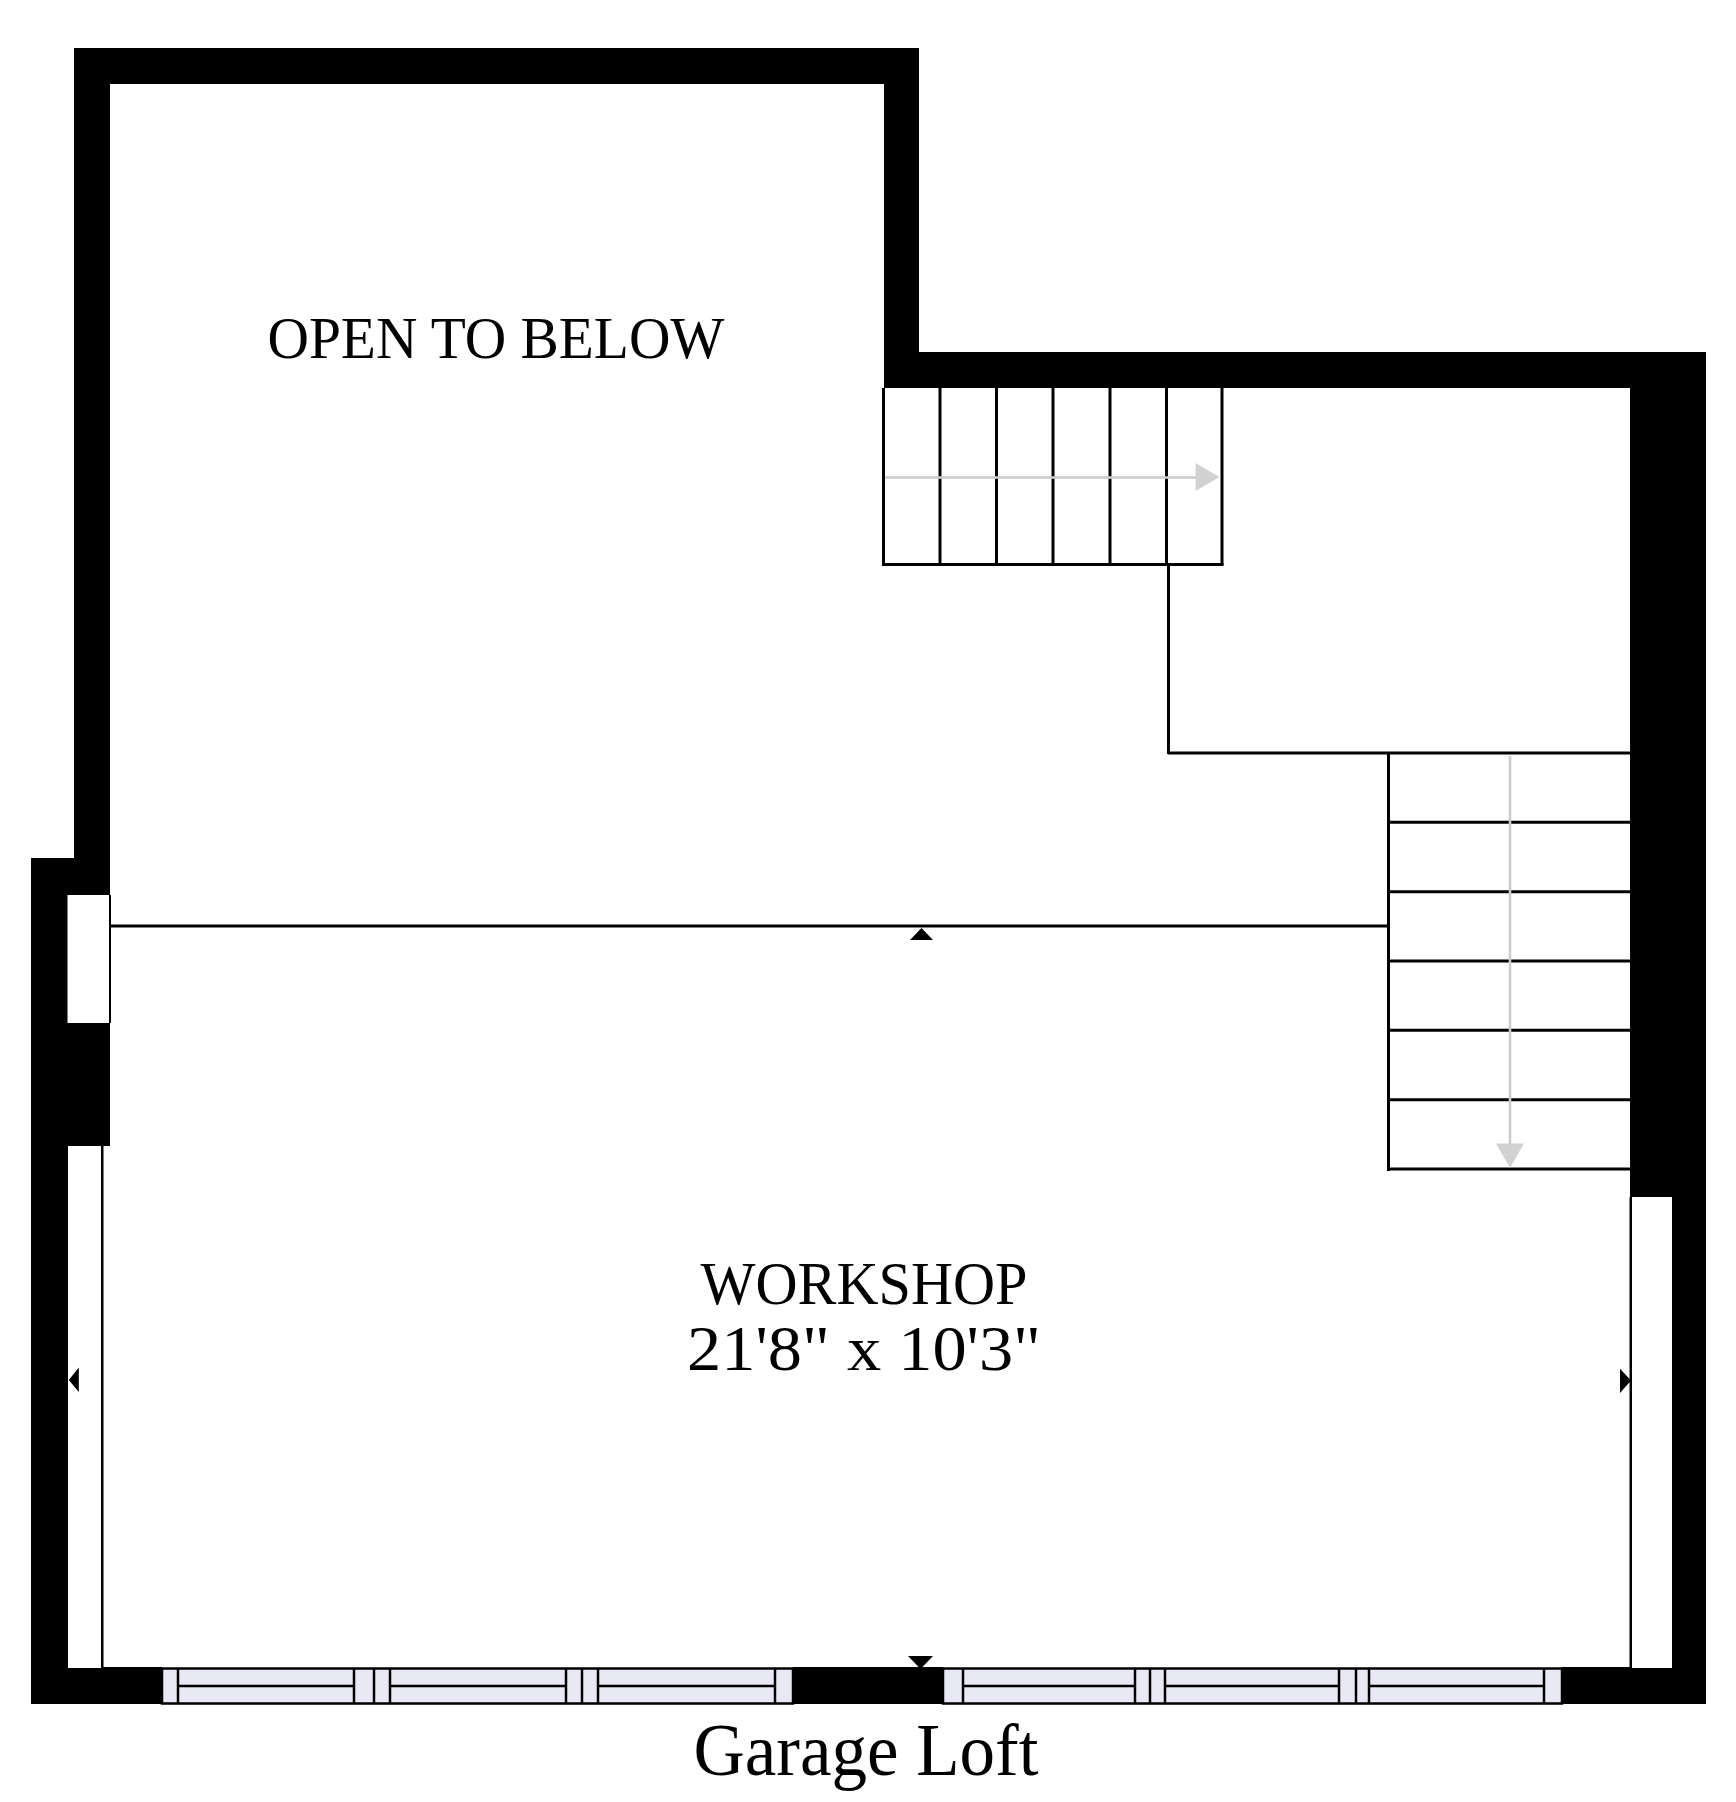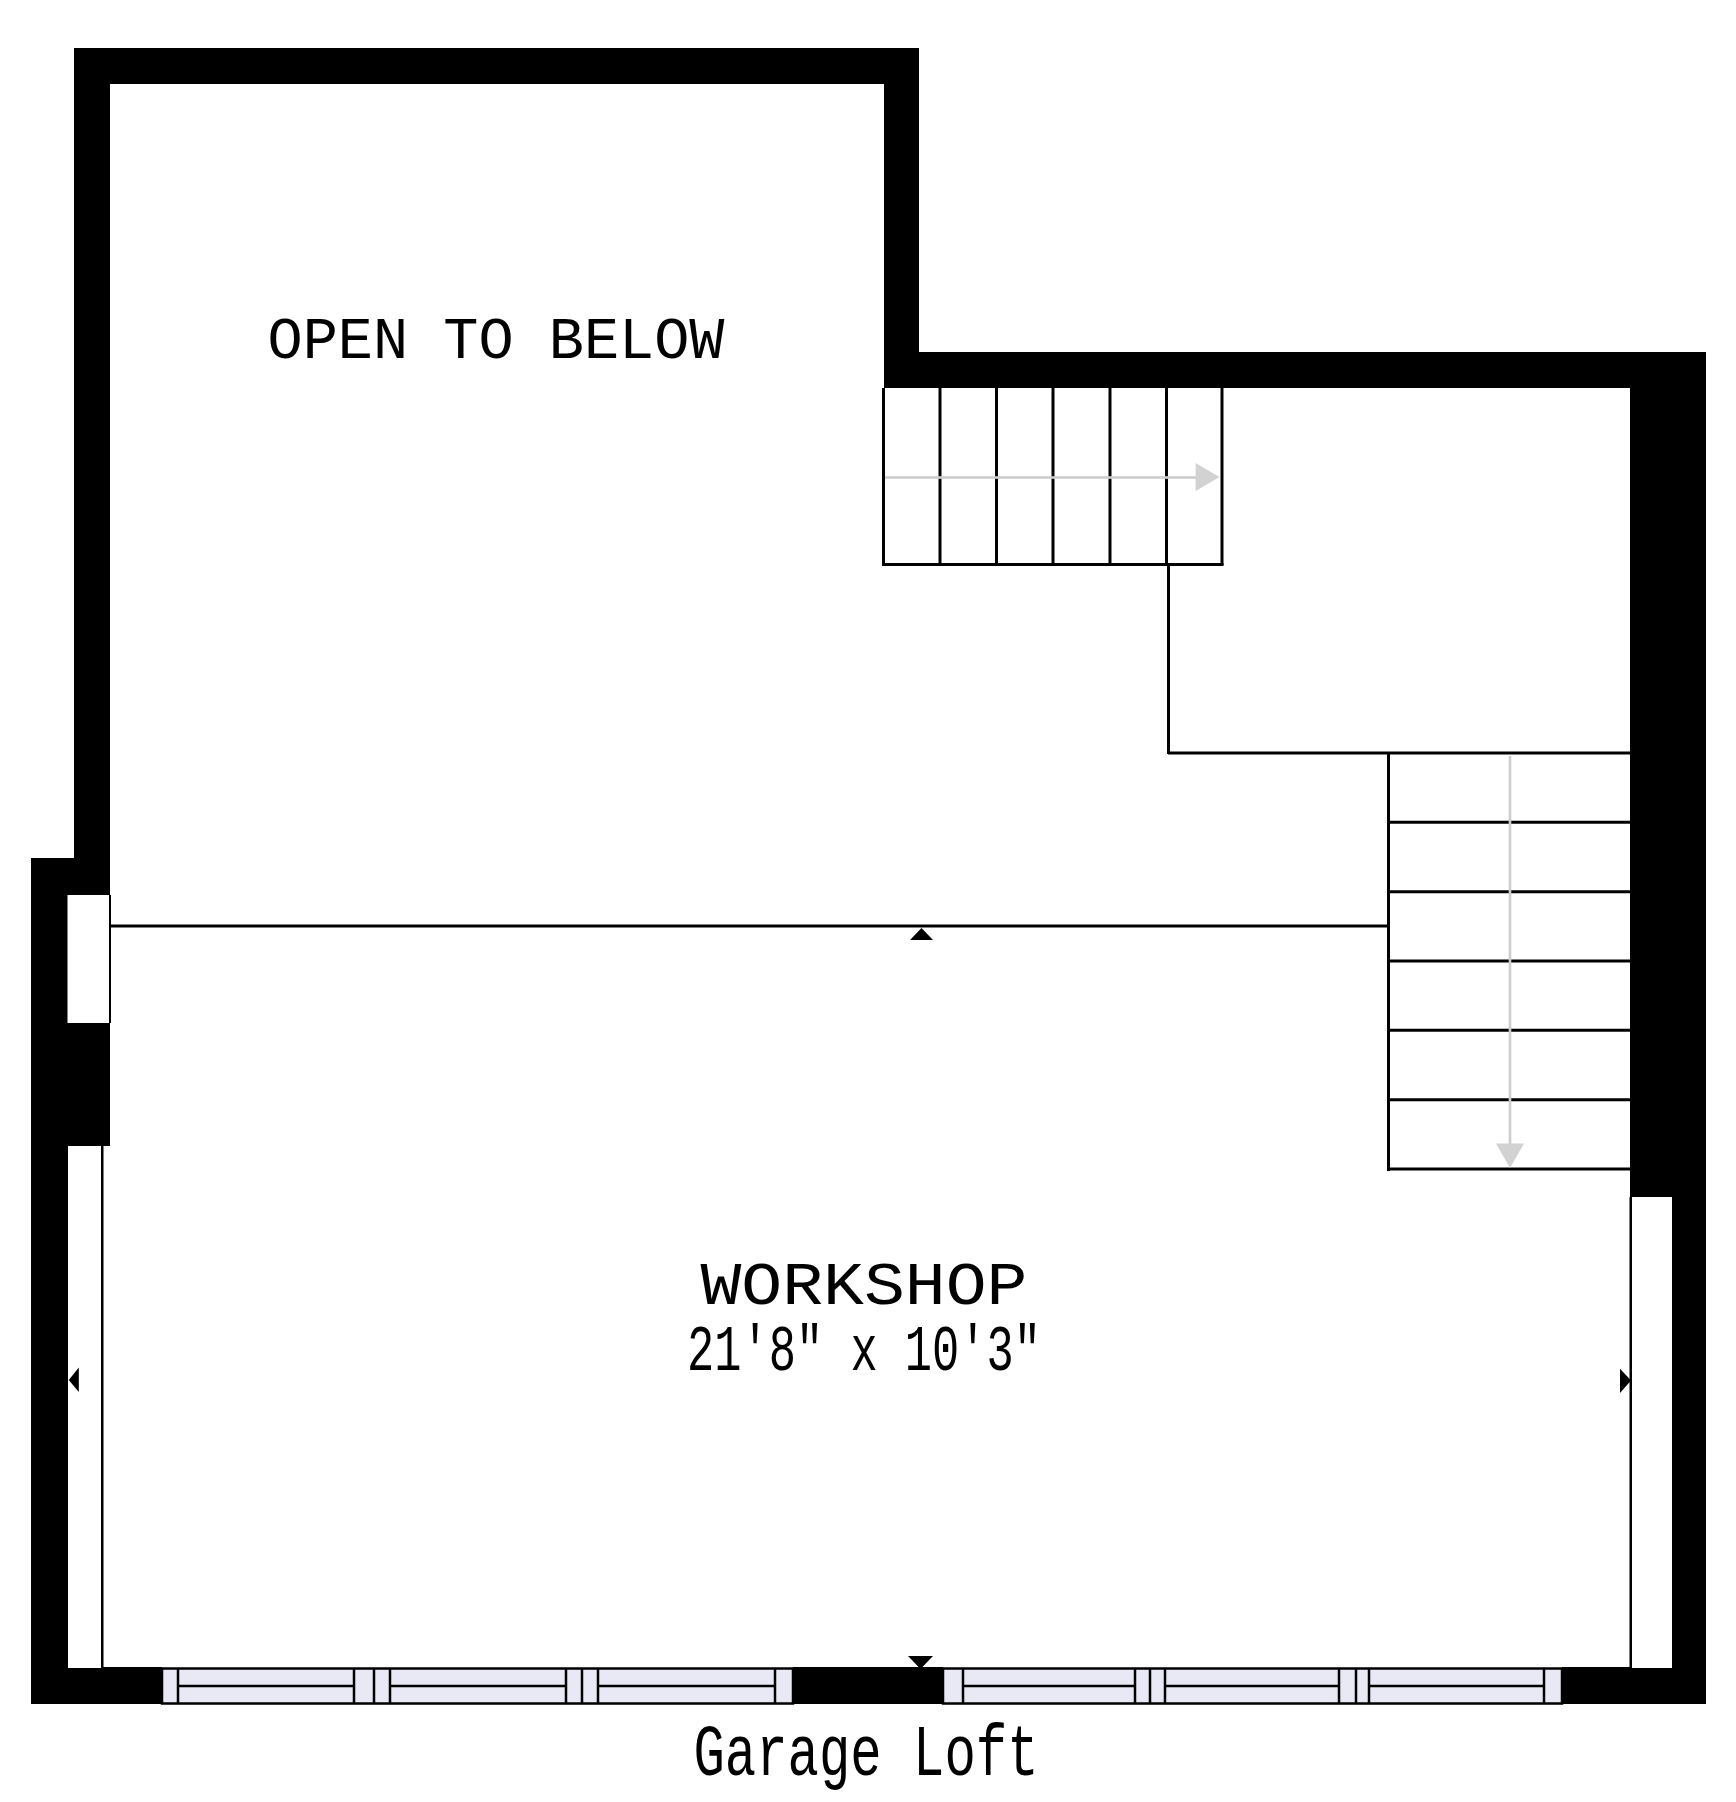--- a/index.html
+++ b/index.html
@@ -1,17 +1,17 @@
 <!DOCTYPE html>
 <html><head>
 <meta charset="utf-8">
 <style>
   html,body{margin:0;padding:0;background:#ffffff;}
   #plan{position:relative;width:1736px;height:1802px;background:#ffffff;overflow:hidden;
-        font-family:Liberation Mono, monospace;}
+        font-family:Liberation Serif, serif;}
   svg{position:absolute;left:0;top:0;}
 </style>
 </head>
 <body>
 
 <div id="plan">
 <svg width="1736" height="1802" viewBox="0 0 1736 1802">
 
   <rect x="110" y="83" width="774" height="841" fill="#ffffff"></rect>
 

